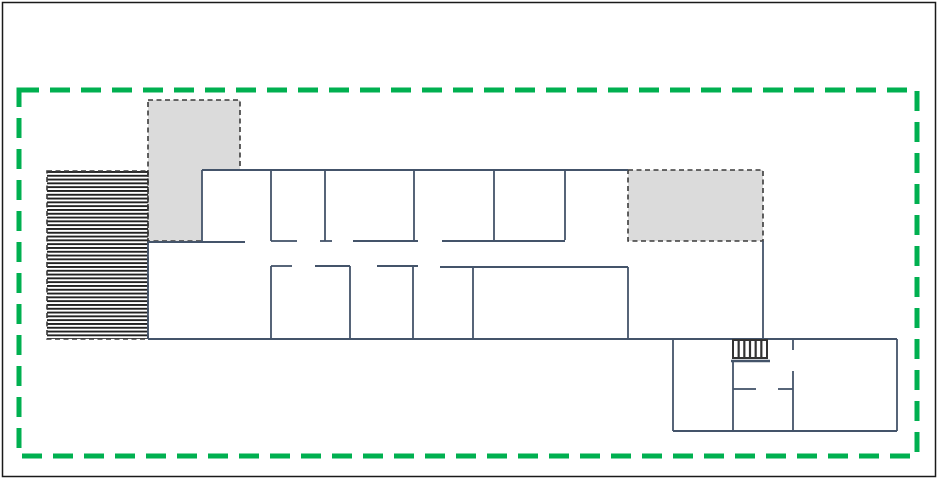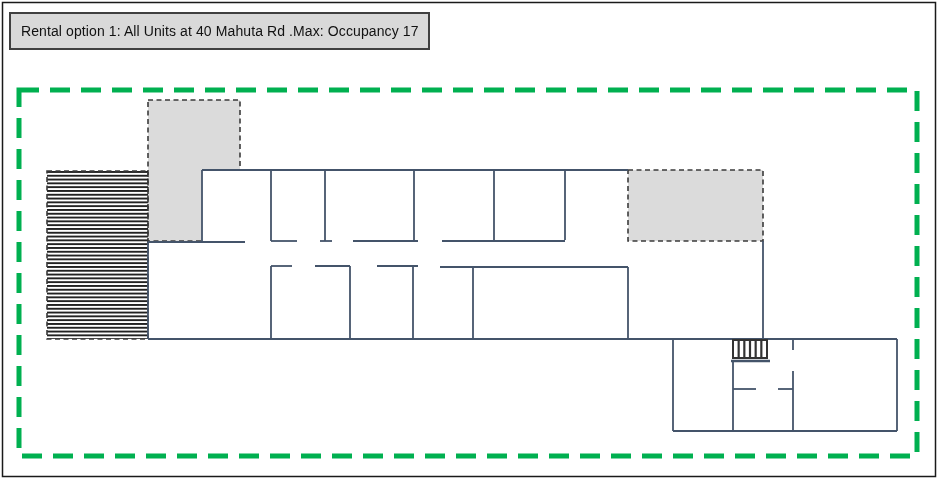--- a/index.html
+++ b/index.html
@@ -61,16 +61,13 @@
       <line x1="793" x2="793" y1="371" y2="431" stroke="#44546A" stroke-width="1.8"></line>
       <line x1="733" x2="733" y1="362" y2="431" stroke="#44546A" stroke-width="1.8"></line>
       <rect x="733" y="340" width="34" height="18" fill="#FFFFFF" stroke="#333" stroke-width="2"></rect>
       <line x1="738.6666666666666" x2="738.6666666666666" y1="340" y2="358" stroke="#333" stroke-width="2.2"></line>
       <line x1="744.3333333333334" x2="744.3333333333334" y1="340" y2="358" stroke="#333" stroke-width="2.2"></line>
       <line x1="750" x2="750" y1="340" y2="358" stroke="#333" stroke-width="2.2"></line>
       <line x1="755.6666666666666" x2="755.6666666666666" y1="340" y2="358" stroke="#333" stroke-width="2.2"></line>
       <line x1="761.3333333333334" x2="761.3333333333334" y1="340" y2="358" stroke="#333" stroke-width="2.2"></line>
       <line x1="731" x2="770" y1="361" y2="361" stroke="#44546A" stroke-width="2.4"></line>
     </svg>
-  <div class="title-box" style="background: rgb(217, 217, 217); border: 2px solid rgb(64, 64, 64);">
-    <span>Rental option 1: All Units at 40 Mahuta Rd .Max: Occupancy 17</span>
-  </div>
 </div>
 
 </body></html>

